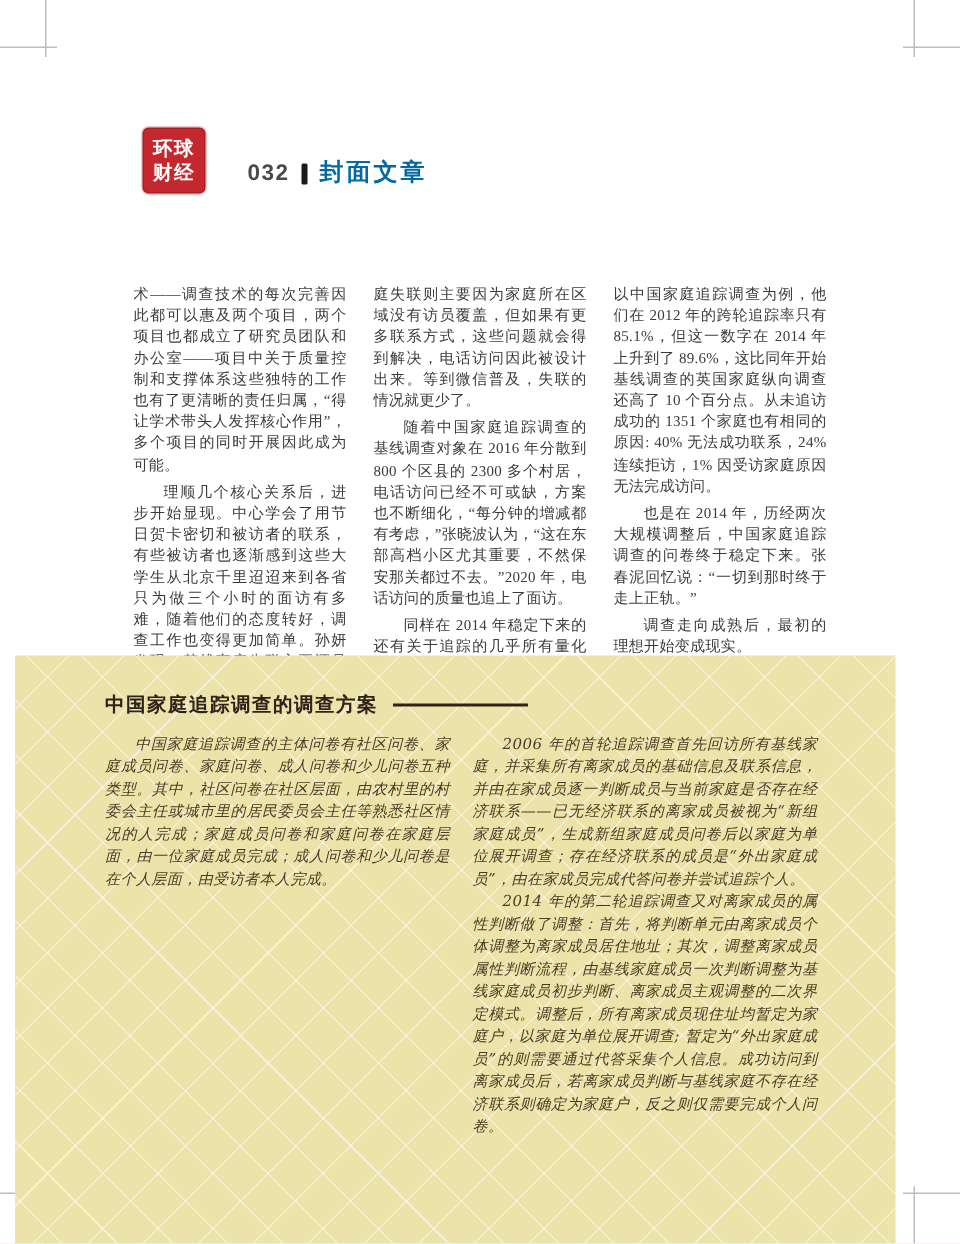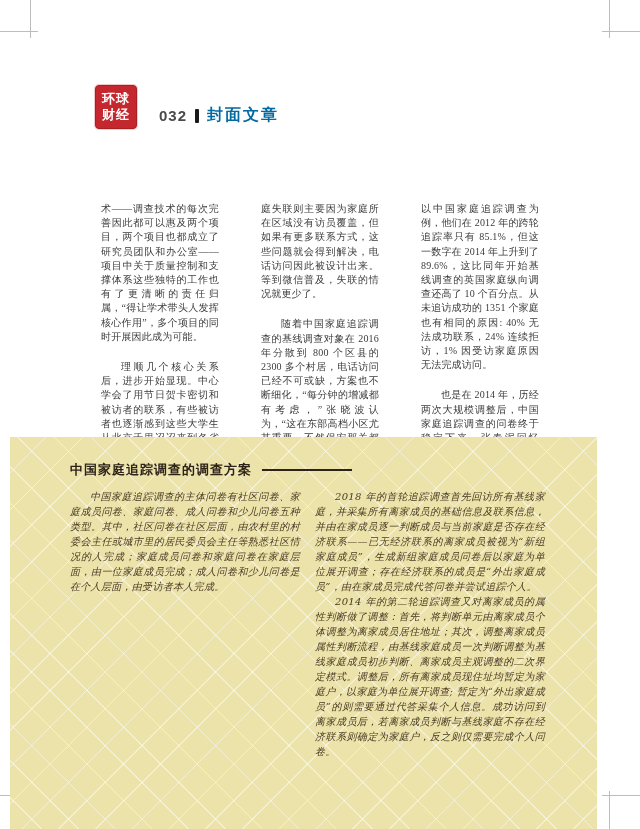--- a/index.html
+++ b/index.html
@@ -9,34 +9,34 @@
   
   .crop{position:absolute;background:#bdbdbd;}
   .crop.v{width:1px;height:38px;}
   .crop.h{height:1px;width:38px;}
   .tl-v{left:30px;top:0;}   .tl-h{top:31px;left:0;}
   .tr-v{right:30px;top:0;}  .tr-h{top:31px;right:0;}
   .bl-v{left:30px;bottom:0;}.bl-h{bottom:33px;left:0;}
   .br-v{right:30px;bottom:0;}.br-h{bottom:33px;right:0;}
 
   
-  .header{position:absolute;left:95px;top:85px;display:flex;align-items:flex-end;gap:22px;justify-content:flex-end;}
+  .header{position:absolute;left:95px;top:85px;display:flex;align-items:flex-end;gap:12px;justify-content:flex-end;}
   .seal{width:40px;height:42px;background:#c4282e;border:1px solid #a81f24;border-radius:4px;
         display:flex;flex-direction:column;align-items:center;justify-content:center;
         color:#fff;font-weight:bold;font-size:13px;line-height:1.2;letter-spacing:1px;
         box-shadow:0 0 0 1px rgba(196,40,46,.25);}
-  .pageinfo{display:flex;align-items:center;gap:8px;padding-bottom:3px;}
+  .pageinfo{display:flex;align-items:center;gap:8px;padding-bottom:3px;margin-left:16px;}
   .pagenum{font-size:15px;color:#4a4a4a;letter-spacing:1px;font-weight:bold;}
   .bar{display:inline-block;width:4px;height:14px;background:#1a1a1a;border-radius:1px;}
   .section{font-size:16px;color:#0369a1;font-weight:bold;letter-spacing:2px;}
 
   
   .columns{position:absolute;left:85px;top:186px;width:470px;display:flex;gap:10px;}
   .col{width:150px;}
-  .col p{margin:16px;font-size:10px;line-height:14.2px;color:#3b3b3b;text-align:justify;
+  .col p{margin:4px;font-size:10px;line-height:14.2px;color:#3b3b3b;text-align:justify;
          font-family:"Liberation Serif",serif;letter-spacing:.2px;}
   .col p.ind{text-indent:2em;}
 
   
   .infobox{position:absolute;left:10px;top:437px;width:587px;height:470px;
            background-color:#ece3ab;box-sizing:border-box;padding:24px 52px 0 60px;
            background-image:
              repeating-linear-gradient(45deg, rgba(255,255,255,0) 0 25px, rgba(255,255,255,.45) 25px 26px),
              repeating-linear-gradient(135deg, rgba(255,255,255,0) 0 25px, rgba(255,255,255,.45) 25px 26px);}
   .boxhead{display:flex;align-items:center;gap:10px;}
@@ -74,39 +74,39 @@
     </div>
   </div>
 
   <div class="columns">
     <div class="col">
       <p>术——调查技术的每次完善因此都可以惠及两个项目，两个项目也都成立了研究员团队和办公室——项目中关于质量控制和支撑体系这些独特的工作也有了更清晰的责任归属，“得让学术带头人发挥核心作用”，多个项目的同时开展因此成为可能。</p>
       <p class="ind">理顺几个核心关系后，进步开始显现。中心学会了用节日贺卡密切和被访者的联系，有些被访者也逐渐感到这些大学生从北京千里迢迢来到各省只为做三个小时的面访有多难，随着他们的态度转好，调查工作也变得更加简单。孙妍发现，基线家庭失联主要还是因为被访户的搬迁；新建家</p>
     </div>
     <div class="col">
       <p>庭失联则主要因为家庭所在区域没有访员覆盖，但如果有更多联系方式，这些问题就会得到解决，电话访问因此被设计出来。等到微信普及，失联的情况就更少了。</p>
-      <p class="ind">随着中国家庭追踪调查的基线调查对象在 2016 年分散到 800 个区县的 2300 多个村居，电话访问已经不可或缺，方案也不断细化，“每分钟的增减都有考虑，”张晓波认为，“这在东部高档小区尤其重要，不然保安那关都过不去。”2014 年，电话访问的质量也追上了面访。</p>
+      <p class="ind">随着中国家庭追踪调查的基线调查对象在 2016 年分散到 800 个区县的 2300 多个村居，电话访问已经不可或缺，方案也不断细化，“每分钟的增减都有考虑，”张晓波认为，“这在东部高档小区尤其重要，不然保安那关都过不去。”2020 年，电话访问的质量也追上了面访。</p>
       <p class="ind">同样在 2014 年稳定下来的还有关于追踪的几乎所有量化指标。</p>
     </div>
     <div class="col">
       <p>以中国家庭追踪调查为例，他们在 2012 年的跨轮追踪率只有 85.1%，但这一数字在 2014 年上升到了 89.6%，这比同年开始基线调查的英国家庭纵向调查还高了 10 个百分点。从未追访成功的 1351 个家庭也有相同的原因: 40% 无法成功联系，24% 连续拒访，1% 因受访家庭原因无法完成访问。</p>
       <p class="ind">也是在 2014 年，历经两次大规模调整后，中国家庭追踪调查的问卷终于稳定下来。张春泥回忆说：“一切到那时终于走上正轨。”</p>
       <p class="ind">调查走向成熟后，最初的理想开始变成现实。</p>
     </div>
   </div>
 
   <div class="infobox">
     <div class="boxhead">
       <span class="boxtitle">中国家庭追踪调查的调查方案</span>
       <span class="boxrule"></span>
     </div>
     <div class="boxcols">
       <div class="boxcol">
         <p>中国家庭追踪调查的主体问卷有社区问卷、家庭成员问卷、家庭问卷、成人问卷和少儿问卷五种类型。其中，社区问卷在社区层面，由农村里的村委会主任或城市里的居民委员会主任等熟悉社区情况的人完成；家庭成员问卷和家庭问卷在家庭层面，由一位家庭成员完成；成人问卷和少儿问卷是在个人层面，由受访者本人完成。</p>
       </div>
       <div class="boxcol">
-        <p>2018 年的首轮追踪调查首先回访所有基线家庭，并采集所有离家成员的基础信息及联系信息，并由在家成员逐一判断成员与当前家庭是否存在经济联系——已无经济联系的离家成员被视为“新组家庭成员”，生成新组家庭成员问卷后以家庭为单位展开调查；存在经济联系的成员是“外出家庭成员”，由在家成员完成代答问卷并尝试追踪个人。</p>
+        <p>2006 年的首轮追踪调查首先回访所有基线家庭，并采集所有离家成员的基础信息及联系信息，并由在家成员逐一判断成员与当前家庭是否存在经济联系——已无经济联系的离家成员被视为“新组家庭成员”，生成新组家庭成员问卷后以家庭为单位展开调查；存在经济联系的成员是“外出家庭成员”，由在家成员完成代答问卷并尝试追踪个人。</p>
         <p>2014 年的第二轮追踪调查又对离家成员的属性判断做了调整：首先，将判断单元由离家成员个体调整为离家成员居住地址；其次，调整离家成员属性判断流程，由基线家庭成员一次判断调整为基线家庭成员初步判断、离家成员主观调整的二次界定模式。调整后，所有离家成员现住址均暂定为家庭户，以家庭为单位展开调查; 暂定为“外出家庭成员”的则需要通过代答采集个人信息。成功访问到离家成员后，若离家成员判断与基线家庭不存在经济联系则确定为家庭户，反之则仅需要完成个人问卷。</p>
       </div>
     </div>
   </div>
 
 </div>
 
 </body></html>

